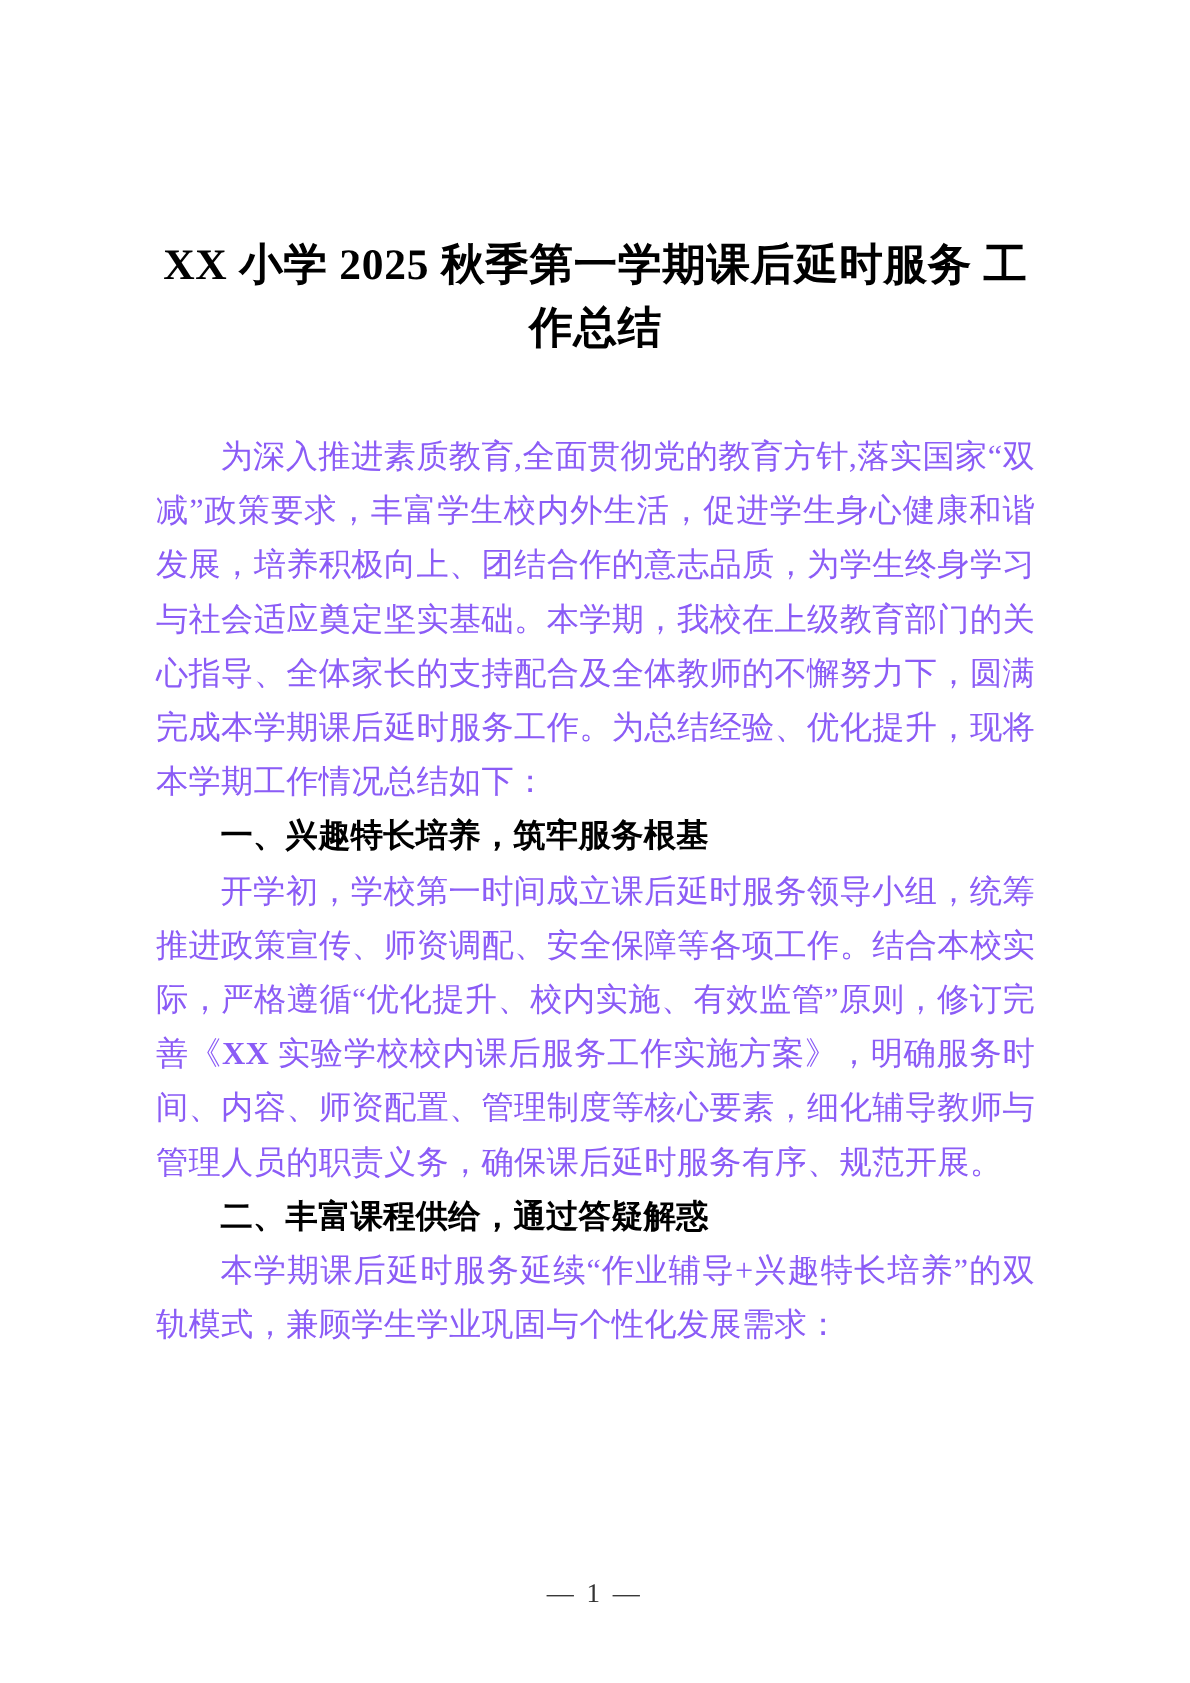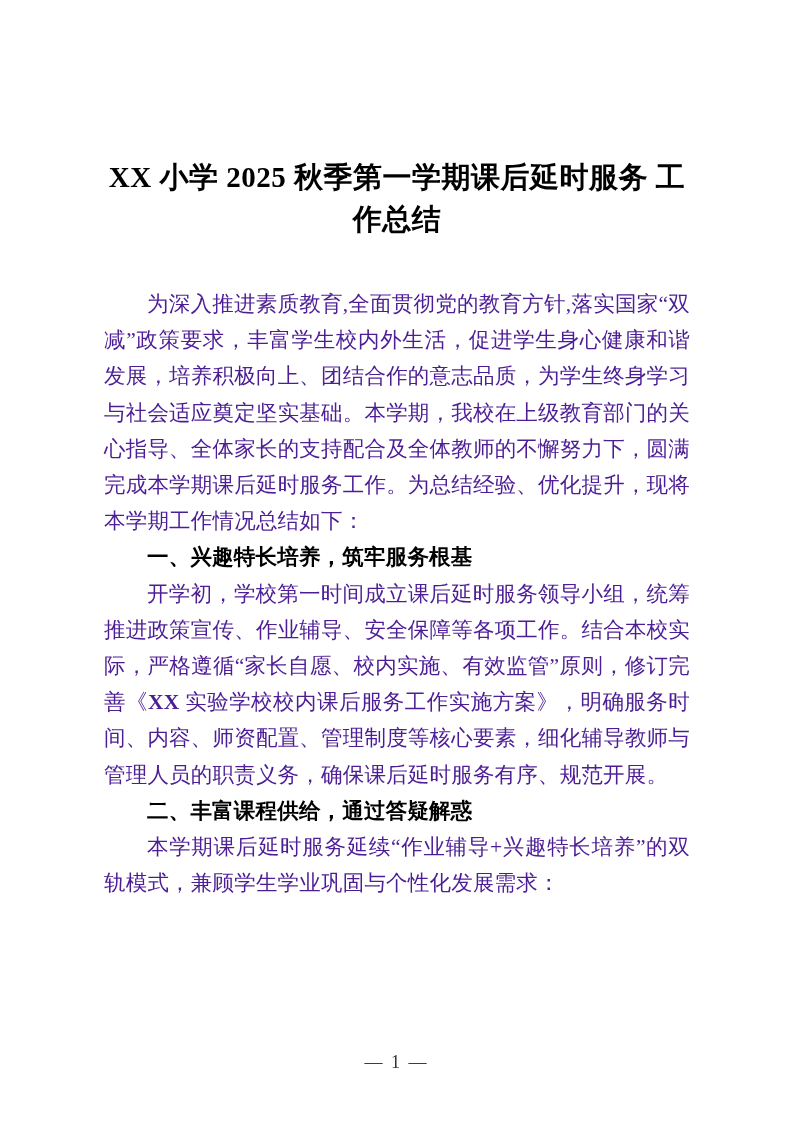--- a/index.html
+++ b/index.html
@@ -37,21 +37,21 @@
   }
 
   
   .body-block {
     margin-top: 44px;
   }
   p.para {
     font-family: "Liberation Serif", "DejaVu Serif", serif;
     font-size: 21.5px;
     line-height: 36.2px;
-    color: #4c1d95;
+    color: #8b5cf6;
     text-align: justify;
     text-justify: inter-ideograph;
     margin: 0;
     text-indent: 2em;
     letter-spacing: 0.2px;
   }
   p.para.heading {
     font-weight: bold;
     color: #000000;
     text-align: left;
@@ -84,21 +84,21 @@
       <span>XX 小学 2025 秋季第一学期课后延时服务</span>
       <span>工作总结</span>
     </h1>
 
     <div class="body-block">
 
       <p class="para">为深入推进素质教育,全面贯彻党的教育方针,落实国家“双减”政策要求，丰富学生校内外生活，促进学生身心健康和谐发展，培养积极向上、团结合作的意志品质，为学生终身学习与社会适应奠定坚实基础。本学期，我校在上级教育部门的关心指导、全体家长的支持配合及全体教师的不懈努力下，圆满完成本学期课后延时服务工作。为总结经验、优化提升，现将本学期工作情况总结如下：</p>
 
       <p class="para heading">一、兴趣特长培养，筑牢服务根基</p>
 
-      <p class="para"><span>开学初，学校第一时间成立课后延时服务领导小组，统筹推进政策宣传、作业辅导、安全保障等各项工作。结合本校实际，严格遵循“家长自愿、校内实施、有效监管”原则，修订完善《</span><span class="bold-inline">XX</span><span> 实验学校校内课后服务工作实施方案》，明确服务时间、内容、师资配置、管理制度等核心要素，细化辅导教师与管理人员的职责义务，确保课后延时服务有序、规范开展。</span></p>
+      <p class="para"><span>开学初，学校第一时间成立课后延时服务领导小组，统筹推进政策宣传、师资调配、安全保障等各项工作。结合本校实际，严格遵循“优化提升、校内实施、有效监管”原则，修订完善《</span><span class="bold-inline">XX</span><span> 实验学校校内课后服务工作实施方案》，明确服务时间、内容、师资配置、管理制度等核心要素，细化辅导教师与管理人员的职责义务，确保课后延时服务有序、规范开展。</span></p>
 
       <p class="para heading">二、丰富课程供给，通过答疑解惑</p>
 
       <p class="para">本学期课后延时服务延续“作业辅导+兴趣特长培养”的双轨模式，兼顾学生学业巩固与个性化发展需求：</p>
 
 
     </div>
   </div>
 
   <div class="page-footer">

